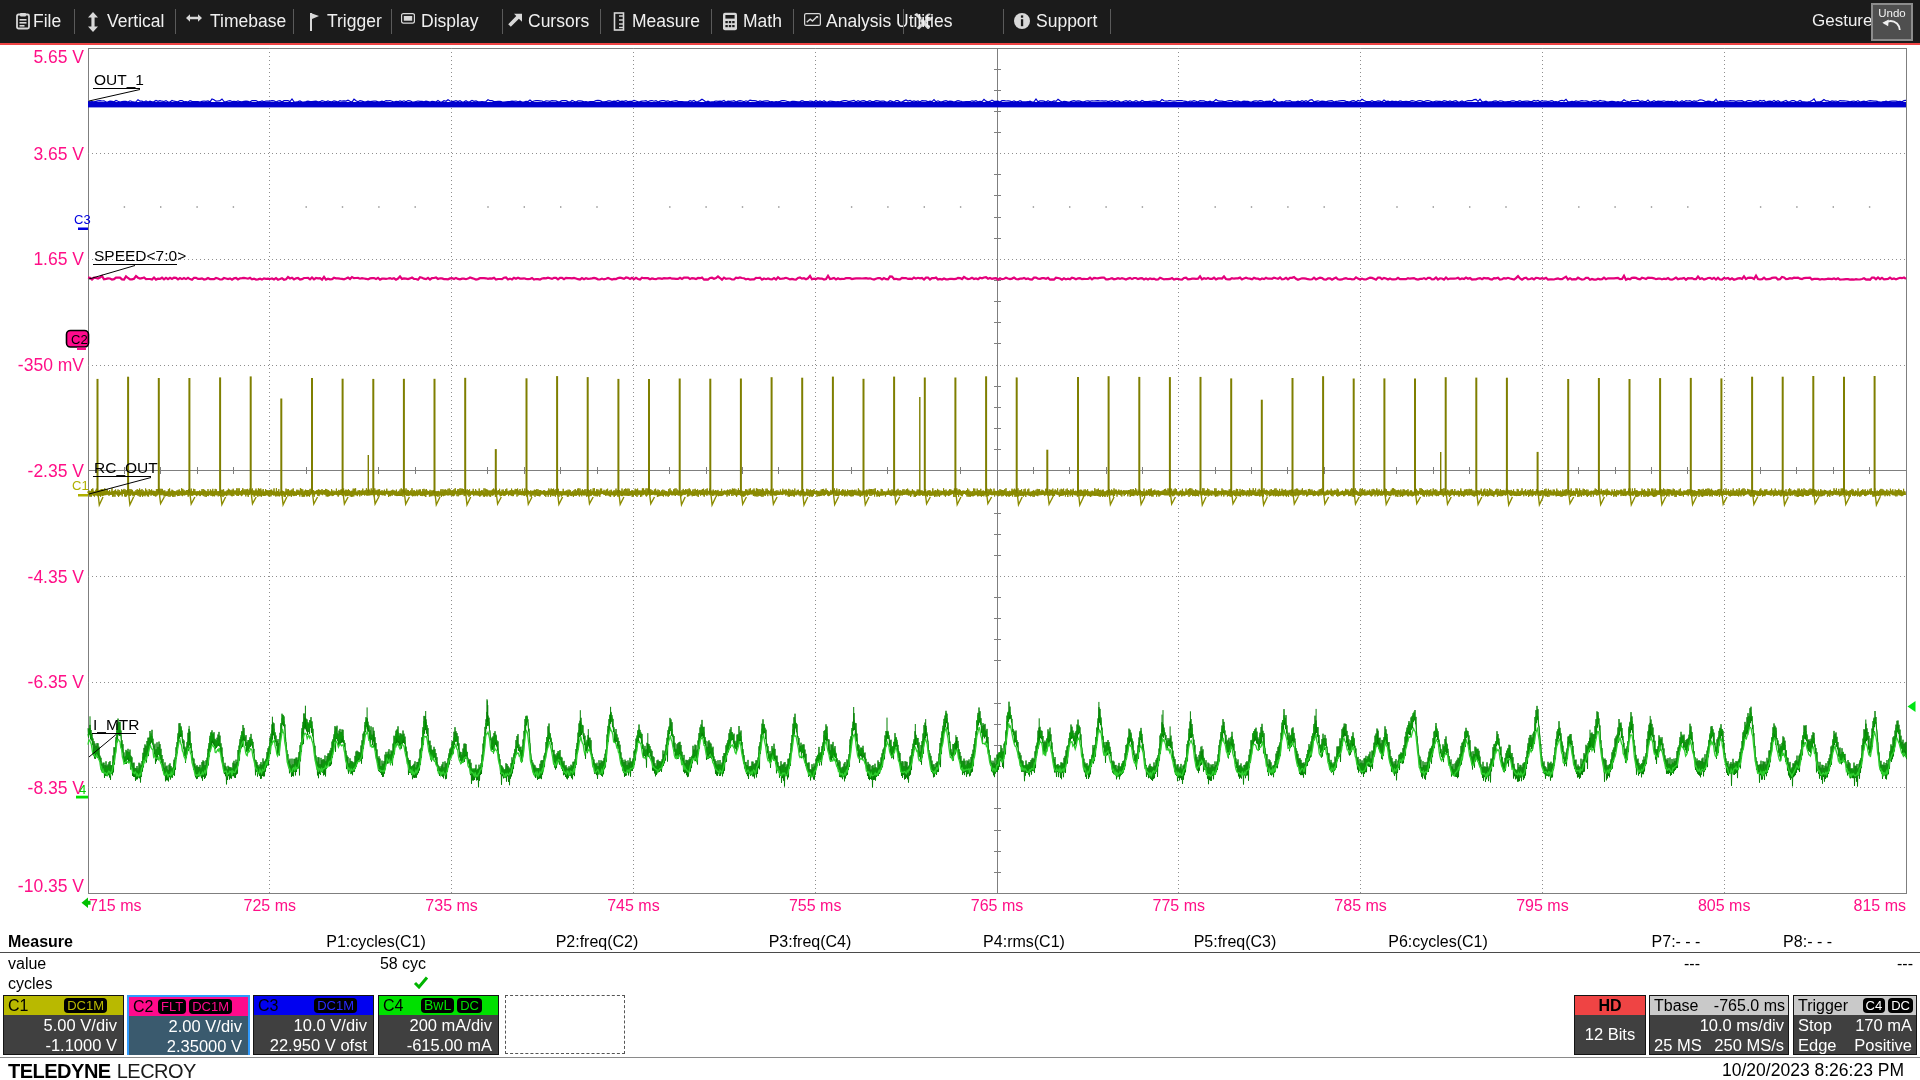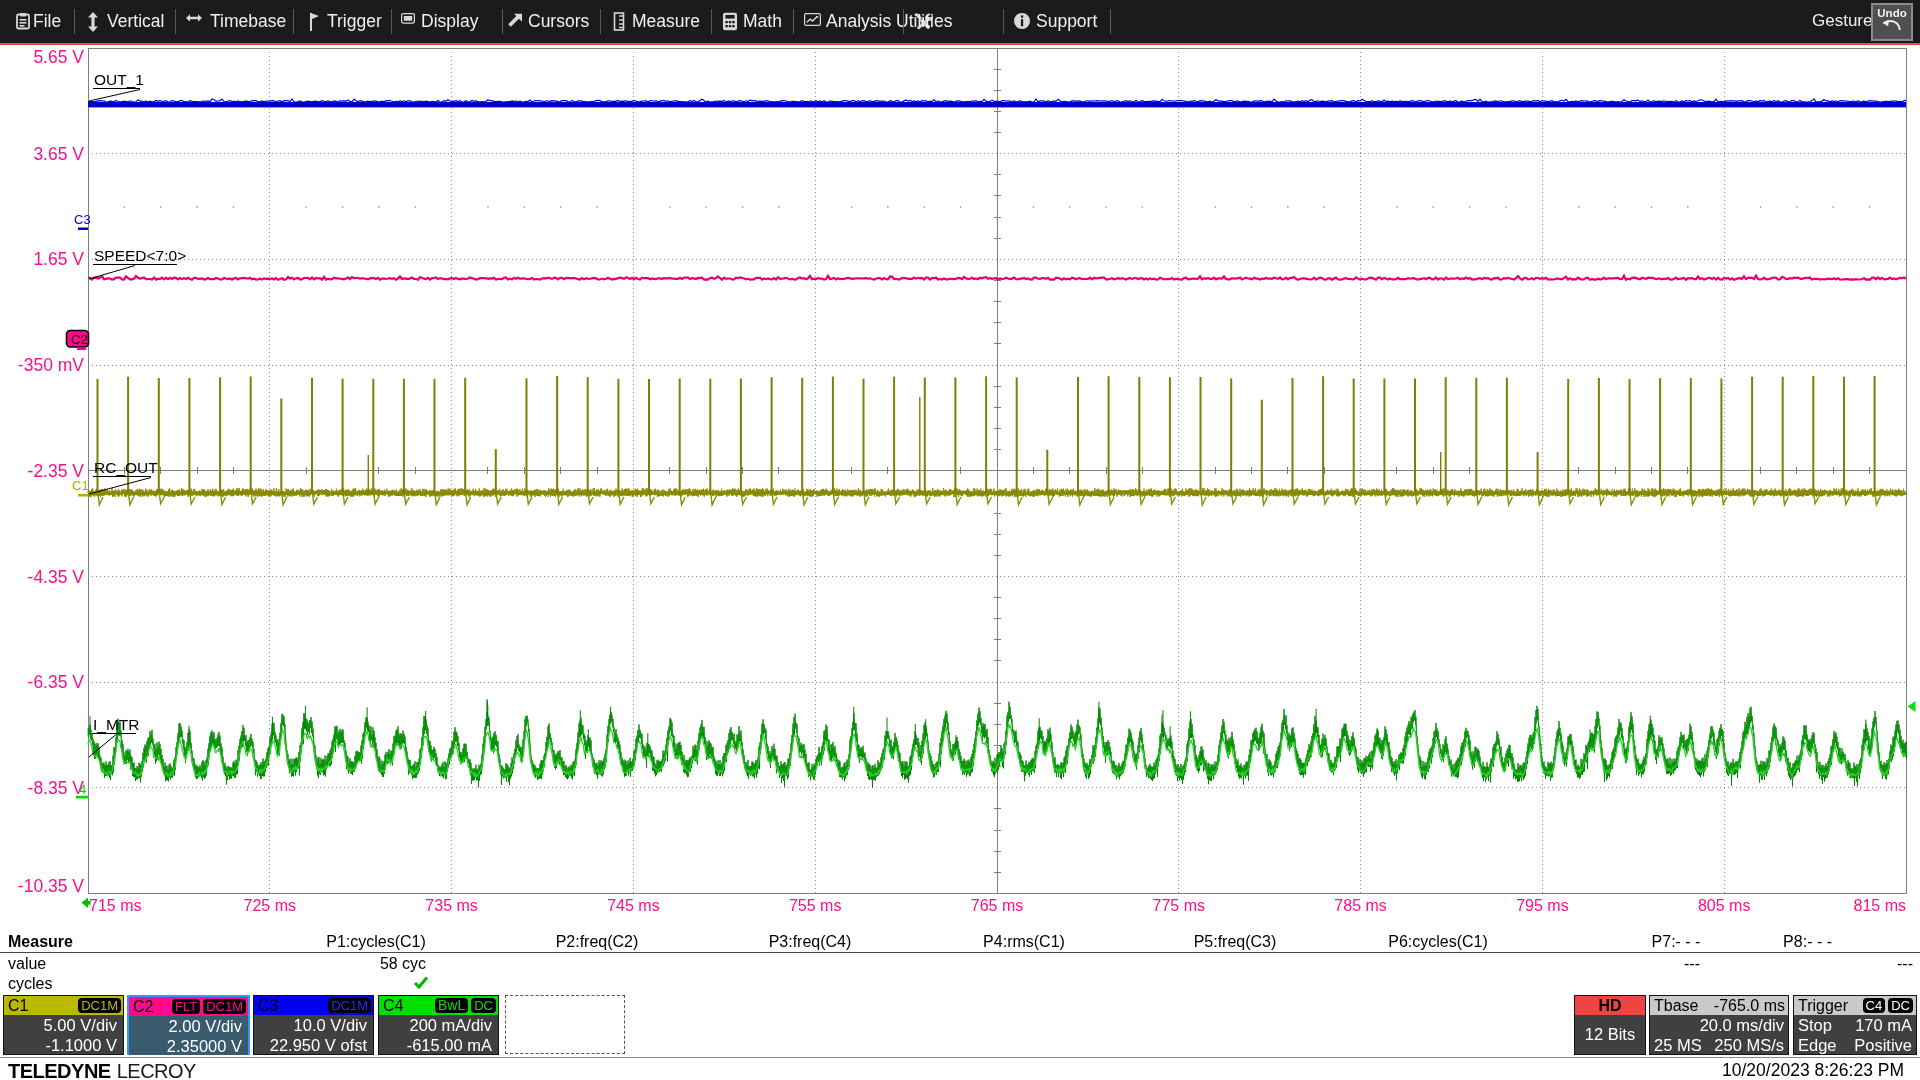--- a/index.html
+++ b/index.html
@@ -5,31 +5,31 @@
   font-family:"Liberation Sans", sans-serif; }
 #page { position:relative; width:1920px; height:1080px; }
 #menubar { position:absolute; left:0; top:0; width:1920px; height:45px;
   background:#1b1b1b; border-bottom:2px solid #ef4444; }
 .mtxt { position:absolute; top:11px; font-size:17.5px; color:#f0f0f0; white-space:nowrap; }
 .mico { position:absolute; top:12px; }
 .mico svg { display:block; }
 .msep { position:absolute; top:9px; width:1px; height:25px; background:#5a5a5a; }
 #undo { position:absolute; left:1871px; top:3px; width:42px; height:38px;
   background:#4f4f4f; border:2px solid #8c8c8c; text-align:center; }
-#undotxt { display:block; font-size:11.5px; font-weight:bold; color:#f2f2f2; margin-top:2px; }
+#undotxt { display:block; font-size:11.5px; font-weight:normal; color:#f2f2f2; margin-top:2px; }
 #plot { position:absolute; left:0; top:0; }
 .mrow { position:absolute; left:0; width:1920px; height:20px; font-size:16px; color:#000; }
 .mlabel { position:absolute; left:8px; }
 .mcell { position:absolute; transform:translateX(-50%); white-space:nowrap; }
 #mline { position:absolute; left:0; top:952px; width:1920px; height:1px; background:#4a4a4a; }
 .dbox { position:absolute; top:995px; height:60px; border:1px solid #141414; }
 .dbox.sel { border:2px solid #2E9AFE; }
 .dhead { height:19px; line-height:19px; font-size:16px; color:#000; position:relative; }
 .dhead .dname { padding-left:4px; }
-.badges { position:absolute; right:2px; top:0; height:19px; }
+.badges { position:absolute; right:16px; top:0; height:19px; }
 .badge { display:inline-block; background:#000; border-radius:4px; line-height:15px;
   padding:0 3px; margin-left:3px; vertical-align:1.5px; }
 .dhead.gray { background:#C9C9C9; }
 .hl { padding-left:4px; }
 .hr { position:absolute; right:3px; }
 .dbody { height:39px; background:#404040; color:#fff; font-size:16.5px;
   text-align:right; padding-right:6px; }
 .dbody div { height:19.5px; line-height:20px; }
 .dbody.two { padding:0 4px 0 4px; }
 .r1 { display:flex; justify-content:space-between; }
@@ -547,21 +547,21 @@
       <div class="dhead" style="background:#ef4444;text-align:center"><span style="font-weight:bold;padding:0">HD</span></div>
       <div class="dbody" style="text-align:center;padding:0">
         <div style="line-height:39px;height:39px">12 Bits</div>
       </div>
     </div>
     <div class="dbox" style="left:1649px;width:140px">
       <div class="dhead gray"><span class="hl">Tbase</span><span class="hr">-765.0 ms</span></div>
       <div class="dbody two">
         <div class="r1">
           <span></span>
-          <span>20.0 ms/div</span>
+          <span>10.0 ms/div</span>
         </div>
         <div class="r1">
           <span>25 MS</span>
           <span>250 MS/s</span>
         </div>
       </div>
     </div>
     <div class="dbox" style="left:1793px;width:124px">
       <div class="dhead gray"><span class="hl">Trigger</span><span class="hr"><span class="badge" style="color:#fff;font-size:13px">C4</span><span class="badge" style="color:#fff;font-size:13px">DC</span></span></div>
       <div class="dbody two">

